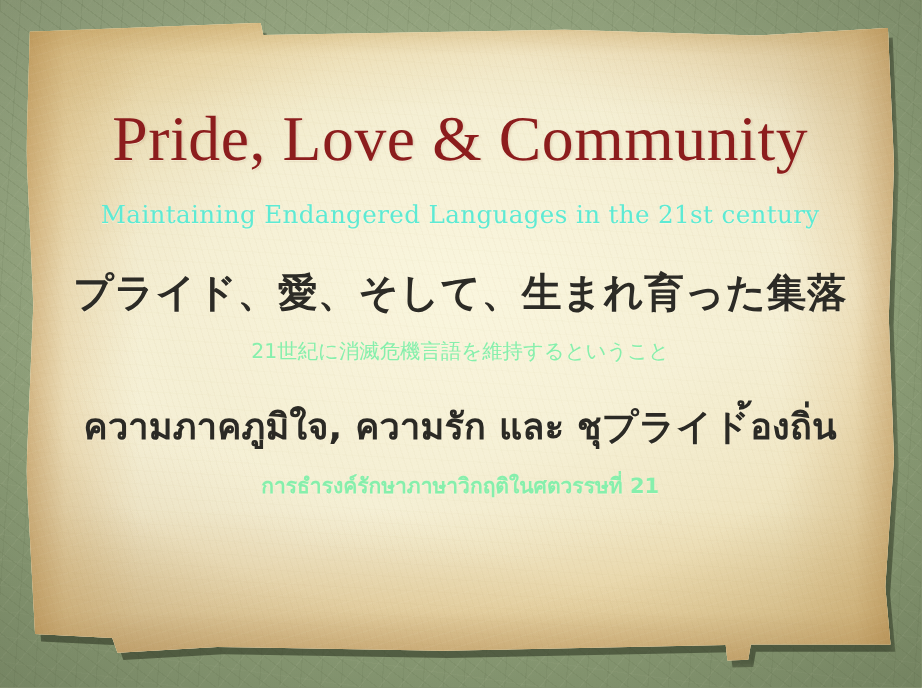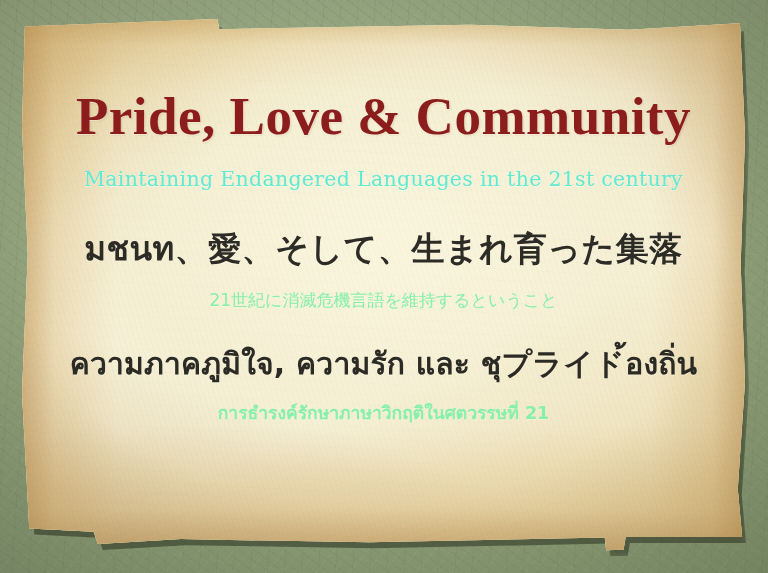--- a/index.html
+++ b/index.html
@@ -114,21 +114,21 @@
     display: flex;
     flex-direction: column;
     align-items: center;
     text-align: center;
   }
 
   .title {
     margin-top: 70px;
     font-family: "Liberation Serif", "DejaVu Serif", serif;
     font-size: 53px;
-    font-weight: 700;
+    font-weight: 400;
     letter-spacing: 0.5px;
     color: #8c1d1d;
     line-height: 1.05;
     text-shadow: 0 1px 0 rgba(255,250,225,0.55), 1px 1px 2px rgba(120,60,40,0.18);
     white-space: nowrap;
   }
 
   .subtitle {
     margin-top: 22px;
     font-family: "DejaVu Serif", "Liberation Serif", serif;
@@ -195,21 +195,21 @@
   <div class="sheet">
     <div class="sheet-grain"></div>
     <div class="sheet-edgedark"></div>
   </div>
 
   <div class="content">
     <div class="title">Pride, Love &amp; Community</div>
 
     <div class="subtitle">Maintaining Endangered Languages in the 21st century</div>
 
-    <div class="ja-main">มชนท、愛、そして、生まれ育った集落</div>
+    <div class="ja-main">プライド、愛、そして、生まれ育った集落</div>
 
     <div class="ja-sub">21世紀に消滅危機言語を維持するということ</div>
 
     <div class="th-main">ความภาคภูมิใจ, ความรัก และ ชุプライド้องถิ่น</div>
 
     <div class="th-sub">การธำรงค์รักษาภาษาวิกฤติในศตวรรษที่ 21</div>
   </div>
 
 </div>
 

